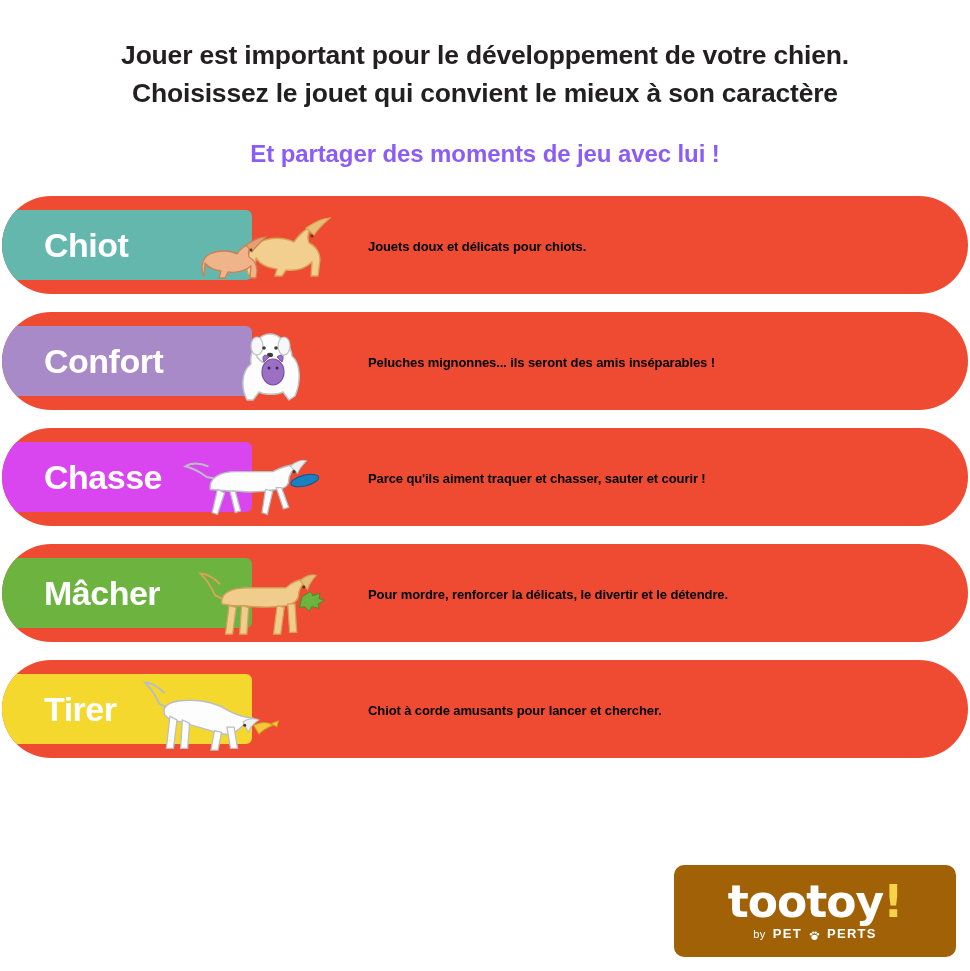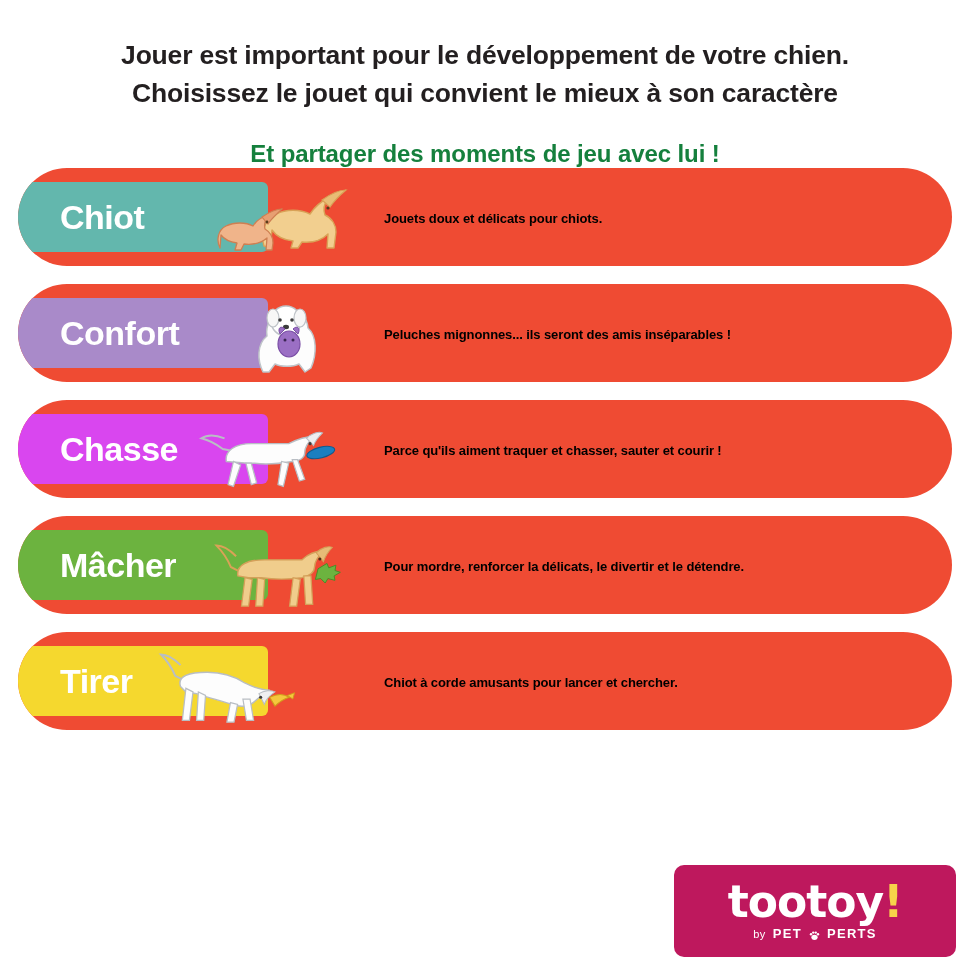--- a/index.html
+++ b/index.html
@@ -37,26 +37,27 @@
   }
   .header .intro-block {
     margin: 0 auto;
     max-width: 820px;
   }
   .header .cta-line {
     margin-top: 28px;
     font-size: 24px;
     font-weight: 700;
     letter-spacing: -0.1px;
-    color: #15803d;
+    color: #8b5cf6;
   }
 
   
   .rows {
-    padding: 0 18px;
+    margin-top: 28px;
+    padding: 0 2px;
   }
   .row {
     position: relative;
     height: 98px;
     margin-bottom: 18px;
     background: #ef4b33;
     border-radius: 49px;
     overflow: hidden;
   }
   .row:last-child { margin-bottom: 0; }
@@ -104,21 +105,21 @@
     pointer-events: none;
   }
 
   
   .footer {
     position: absolute;
     right: 14px;
     bottom: 14px;
     width: 282px;
     height: 92px;
-    background: #be185d;
+    background: #a16207;
     border-radius: 10px;
     display: flex;
     flex-direction: column;
     align-items: center;
     justify-content: center;
   }
   .logo-word {
     font-family: "DejaVu Sans", sans-serif;
     font-size: 44px;
     font-weight: 700;

